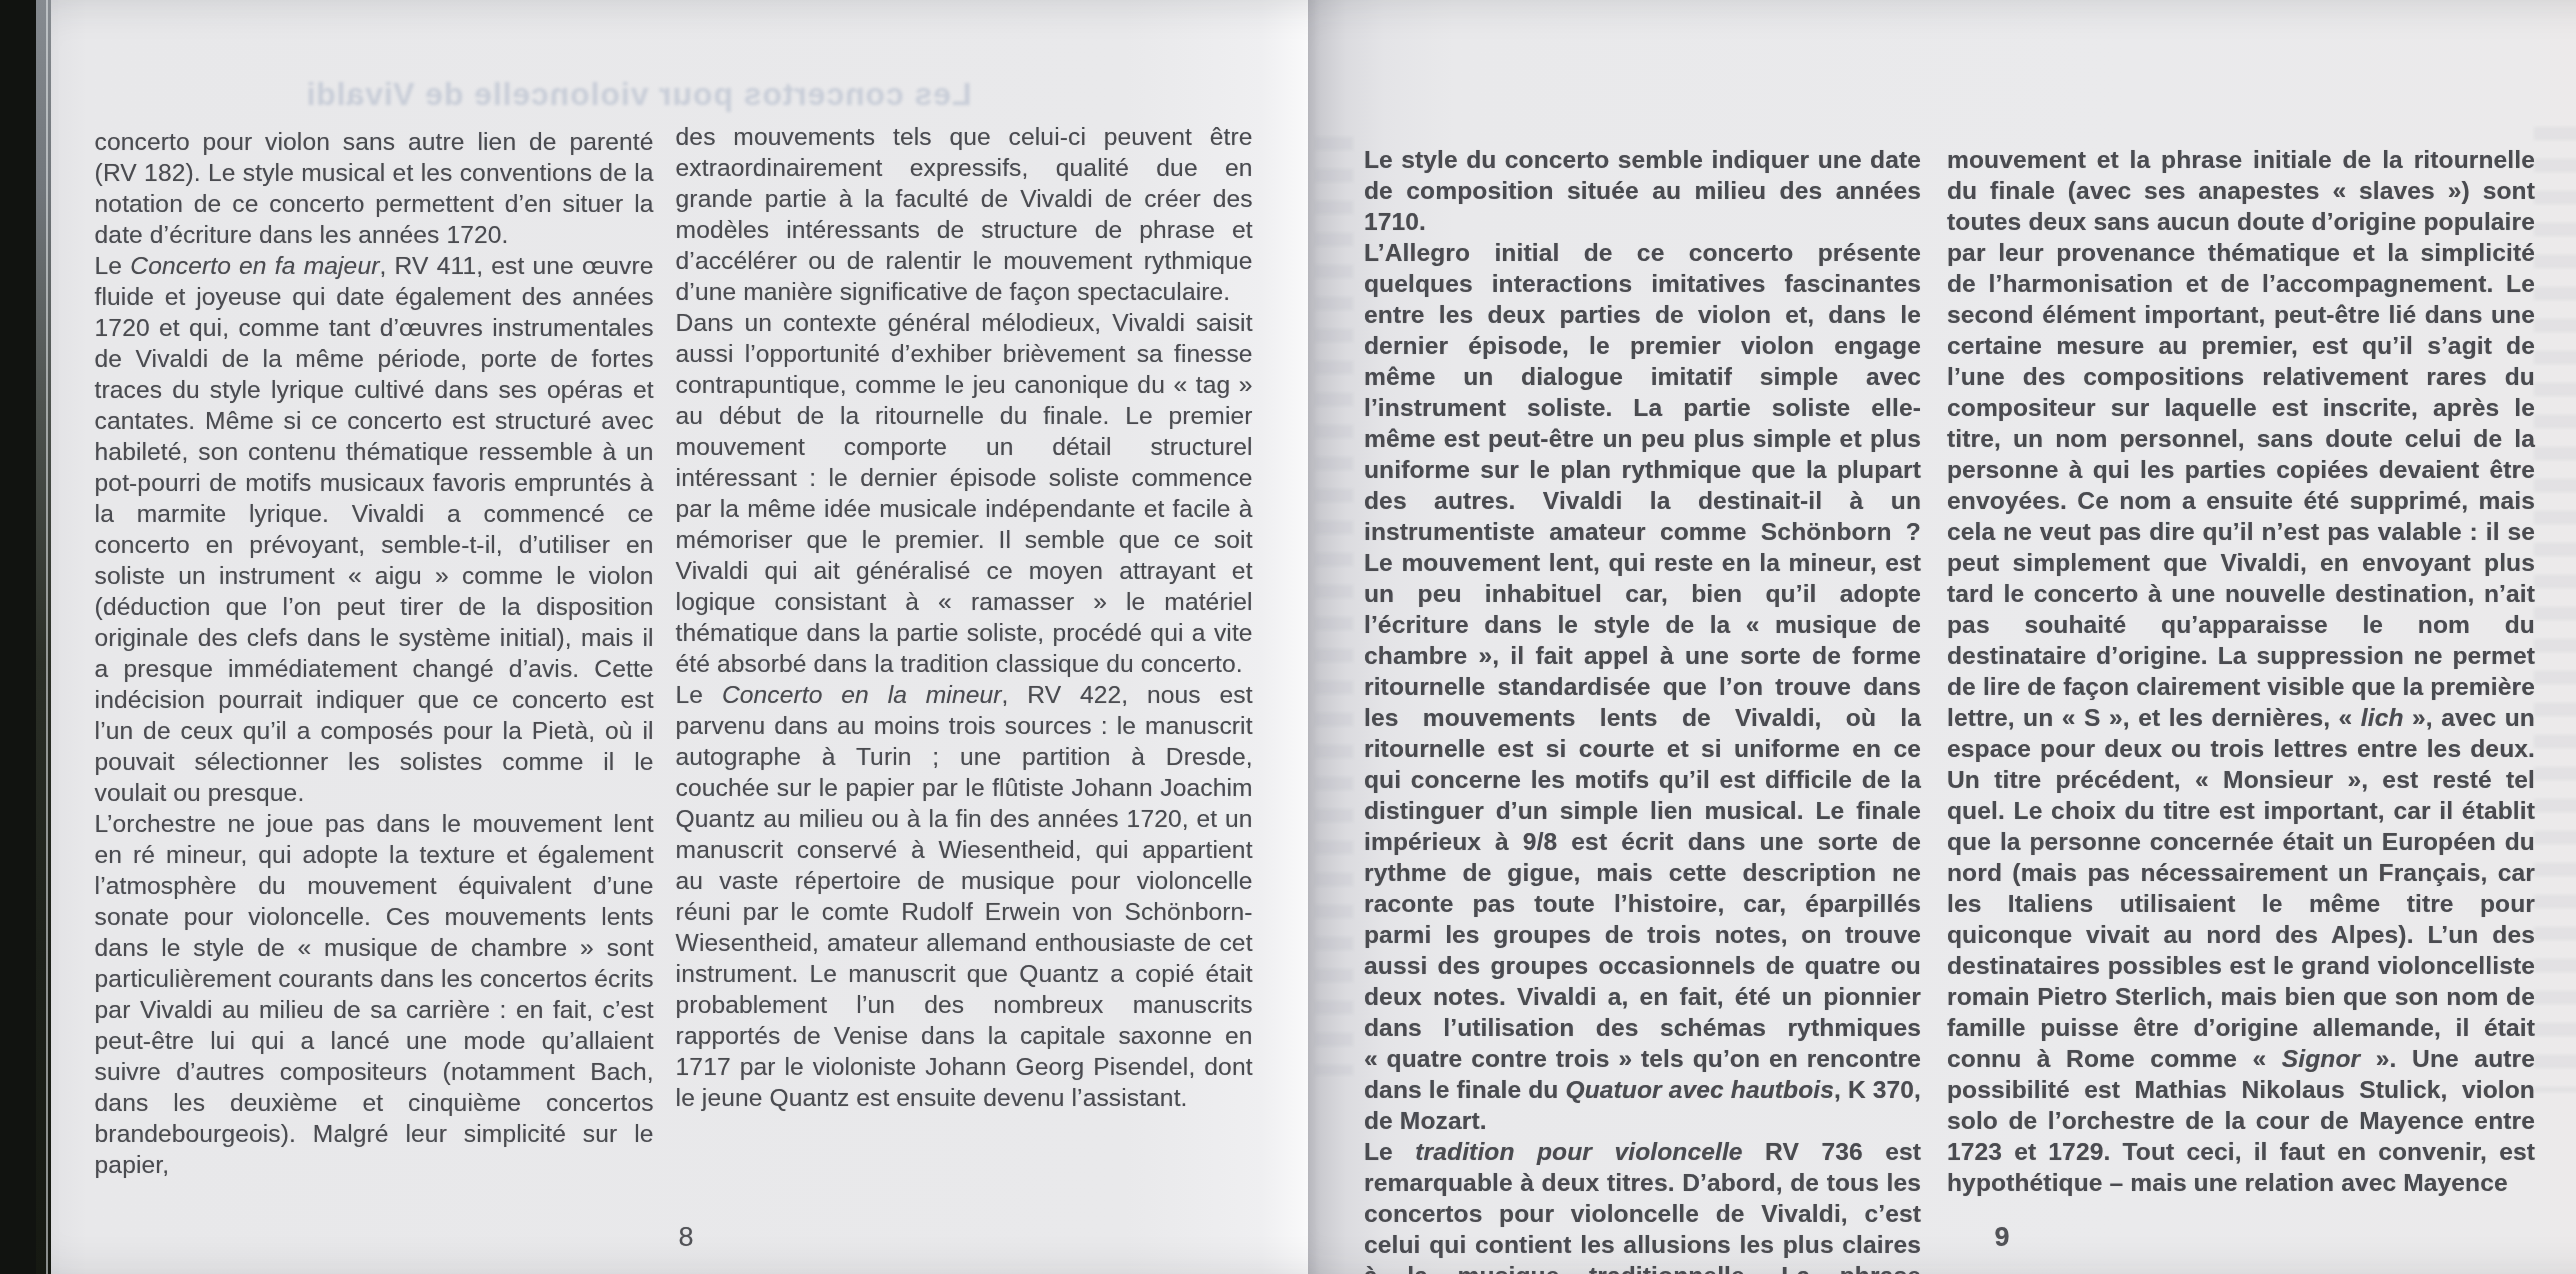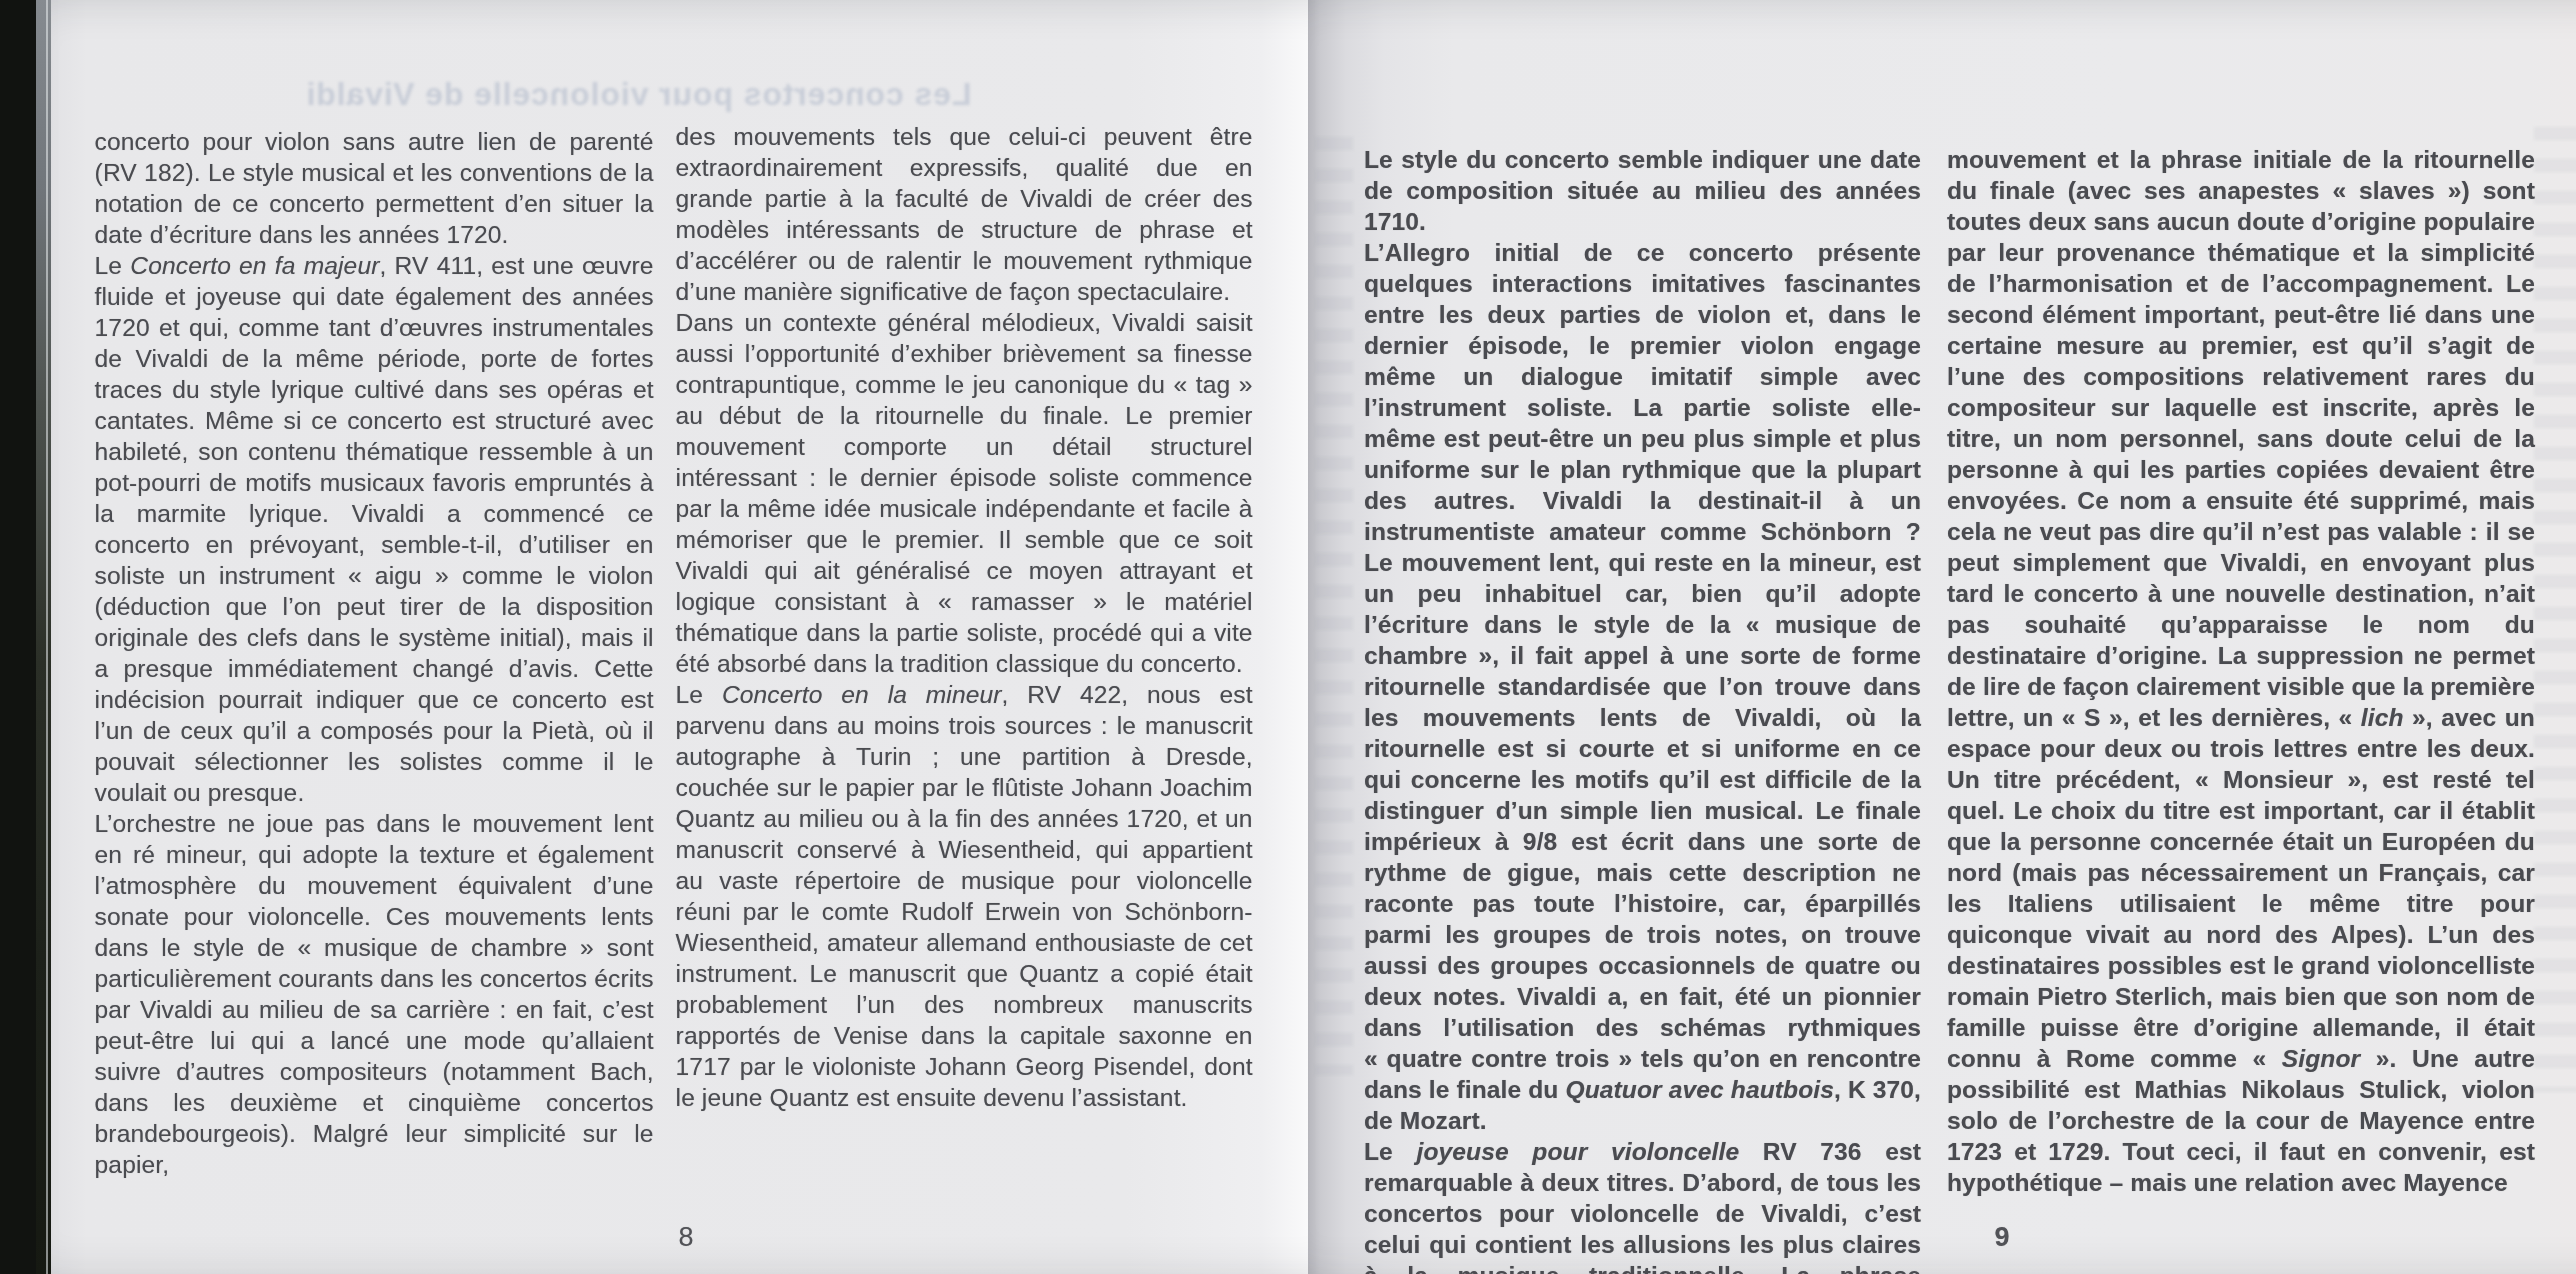--- a/index.html
+++ b/index.html
@@ -124,21 +124,21 @@
       </div>
     <div class="pagenum">8</div>
   </div>
 
   <div class="page page-right">
     <div class="ghost-lines gl-inner"></div>
     <div class="ghost-lines gl-outer"></div>
     <div class="col col-3">
         <p><span>Le style du concerto semble indiquer une date de composition située au milieu des années 1710.</span></p>
         <p><span>L’Allegro initial de ce concerto présente quelques interactions imitatives fascinantes entre les deux parties de violon et, dans le dernier épisode, le premier violon engage même un dialogue imitatif simple avec l’instrument soliste. La partie soliste elle-même est peut-être un peu plus simple et plus uniforme sur le plan rythmique que la plupart des autres. Vivaldi la destinait-il à un instrumentiste amateur comme Schönborn&nbsp;? Le mouvement lent, qui reste en la mineur, est un peu inhabituel car, bien qu’il adopte l’écriture dans le style de la «&nbsp;musique de chambre&nbsp;», il fait appel à une sorte de forme ritournelle standardisée que l’on trouve dans les mouvements lents de Vivaldi, où la ritournelle est si courte et si uniforme en ce qui concerne les motifs qu’il est difficile de la distinguer d’un simple lien musical. Le finale impérieux à 9/8 est écrit dans une sorte de rythme de gigue, mais cette description ne raconte pas toute l’histoire, car, éparpillés parmi les groupes de trois notes, on trouve aussi des groupes occasionnels de quatre ou deux notes. Vivaldi a, en fait, été un pionnier dans l’utilisation des schémas rythmiques «&nbsp;quatre contre trois&nbsp;» tels qu’on en rencontre dans le finale du </span><i>Quatuor avec hautbois</i><span>, K 370, de Mozart.</span></p>
-        <p><span>Le </span><i>joyeuse pour violoncelle</i><span> RV 736 est remarquable à deux titres. D’abord, de tous les concertos pour violoncelle de Vivaldi, c’est celui qui contient les allusions les plus claires à la musique traditionnelle. La phrase conclusive du dernier solo du premier</span></p>
+        <p><span>Le </span><i>tradition pour violoncelle</i><span> RV 736 est remarquable à deux titres. D’abord, de tous les concertos pour violoncelle de Vivaldi, c’est celui qui contient les allusions les plus claires à la musique traditionnelle. La phrase conclusive du dernier solo du premier</span></p>
       </div>
     <div class="col col-4">
         <p><span>mouvement et la phrase initiale de la ritournelle du finale (avec ses anapestes «&nbsp;slaves&nbsp;») sont toutes deux sans aucun doute d’origine populaire par leur provenance thématique et la simplicité de l’harmonisation et de l’accompagnement. Le second élément important, peut-être lié dans une certaine mesure au premier, est qu’il s’agit de l’une des compositions relativement rares du compositeur sur laquelle est inscrite, après le titre, un nom personnel, sans doute celui de la personne à qui les parties copiées devaient être envoyées. Ce nom a ensuite été supprimé, mais cela ne veut pas dire qu’il n’est pas valable&nbsp;: il se peut simplement que Vivaldi, en envoyant plus tard le concerto à une nouvelle destination, n’ait pas souhaité qu’apparaisse le nom du destinataire d’origine. La suppression ne permet de lire de façon clairement visible que la première lettre, un «&nbsp;S&nbsp;», et les dernières, «&nbsp;</span><i>lich</i><span>&nbsp;», avec un espace pour deux ou trois lettres entre les deux. Un titre précédent, «&nbsp;Monsieur&nbsp;», est resté tel quel. Le choix du titre est important, car il établit que la personne concernée était un Européen du nord (mais pas nécessairement un Français, car les Italiens utilisaient le même titre pour quiconque vivait au nord des Alpes). L’un des destinataires possibles est le grand violoncelliste romain Pietro Sterlich, mais bien que son nom de famille puisse être d’origine allemande, il était connu à Rome comme «&nbsp;</span><i>Signor</i><span>&nbsp;». Une autre possibilité est Mathias Nikolaus Stulick, violon solo de l’orchestre de la cour de Mayence entre 1723 et 1729. Tout ceci, il faut en convenir, est hypothétique – mais une relation avec Mayence</span></p>
       </div>
     <div class="pagenum">9</div>
   </div>
 
 </div>
 
 

